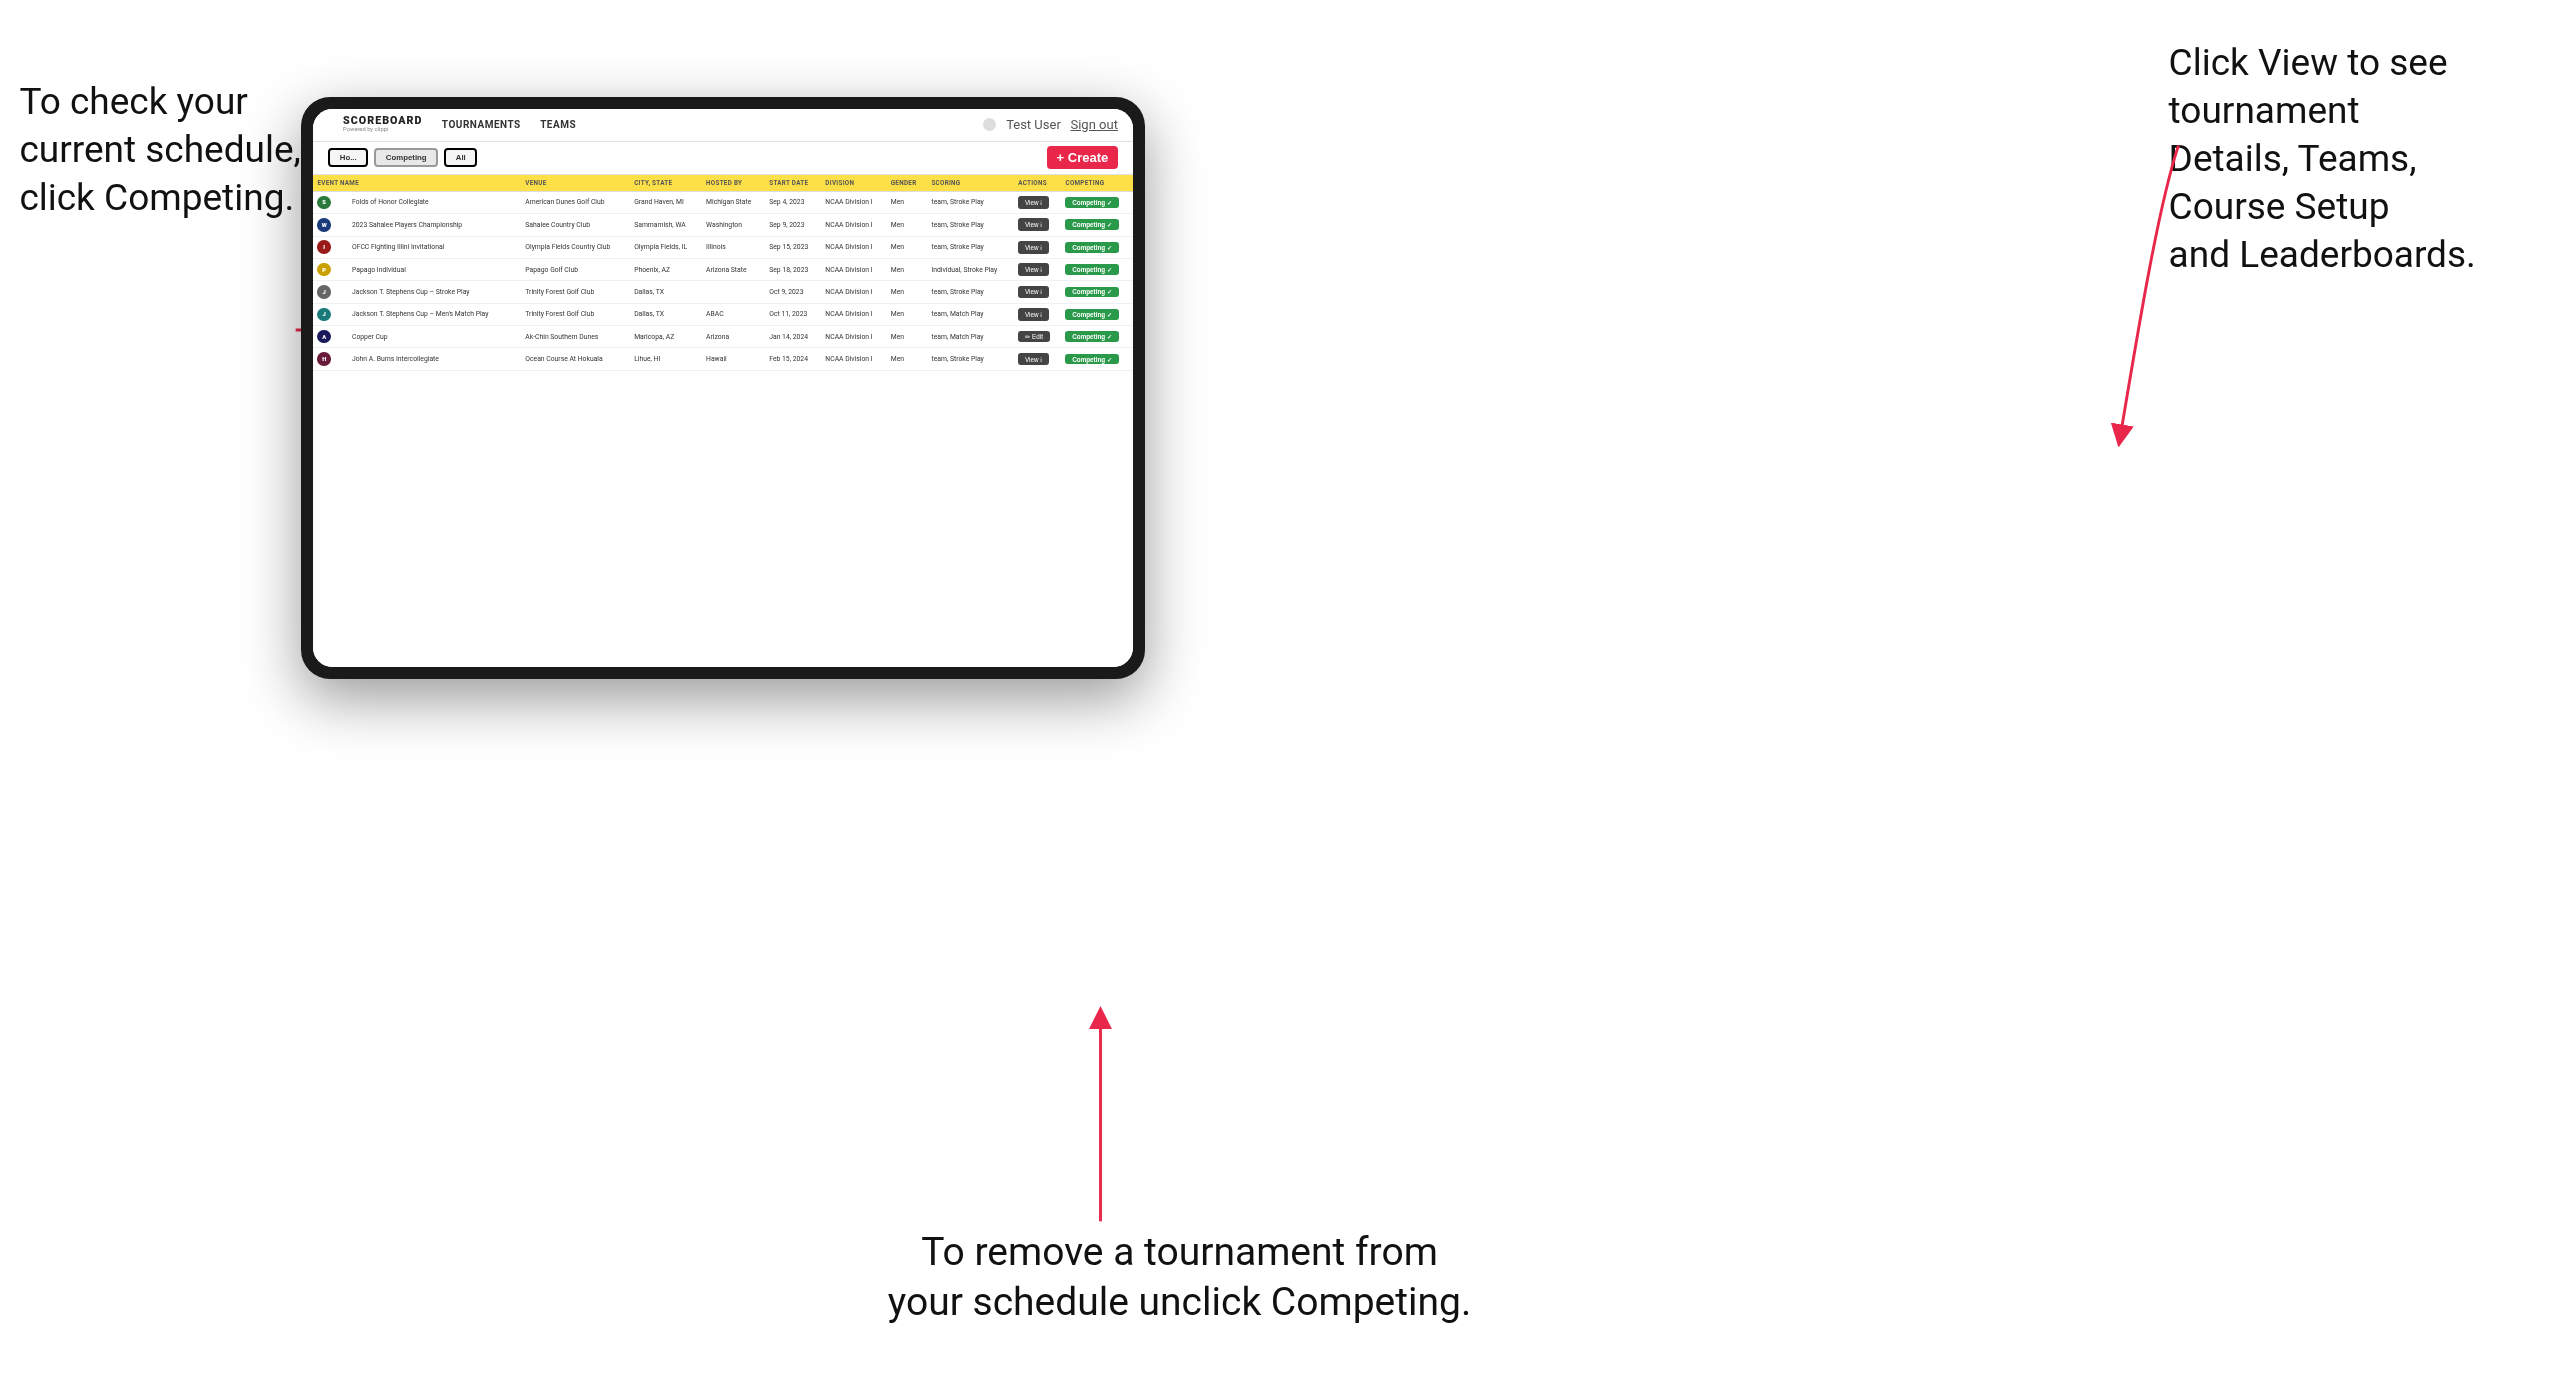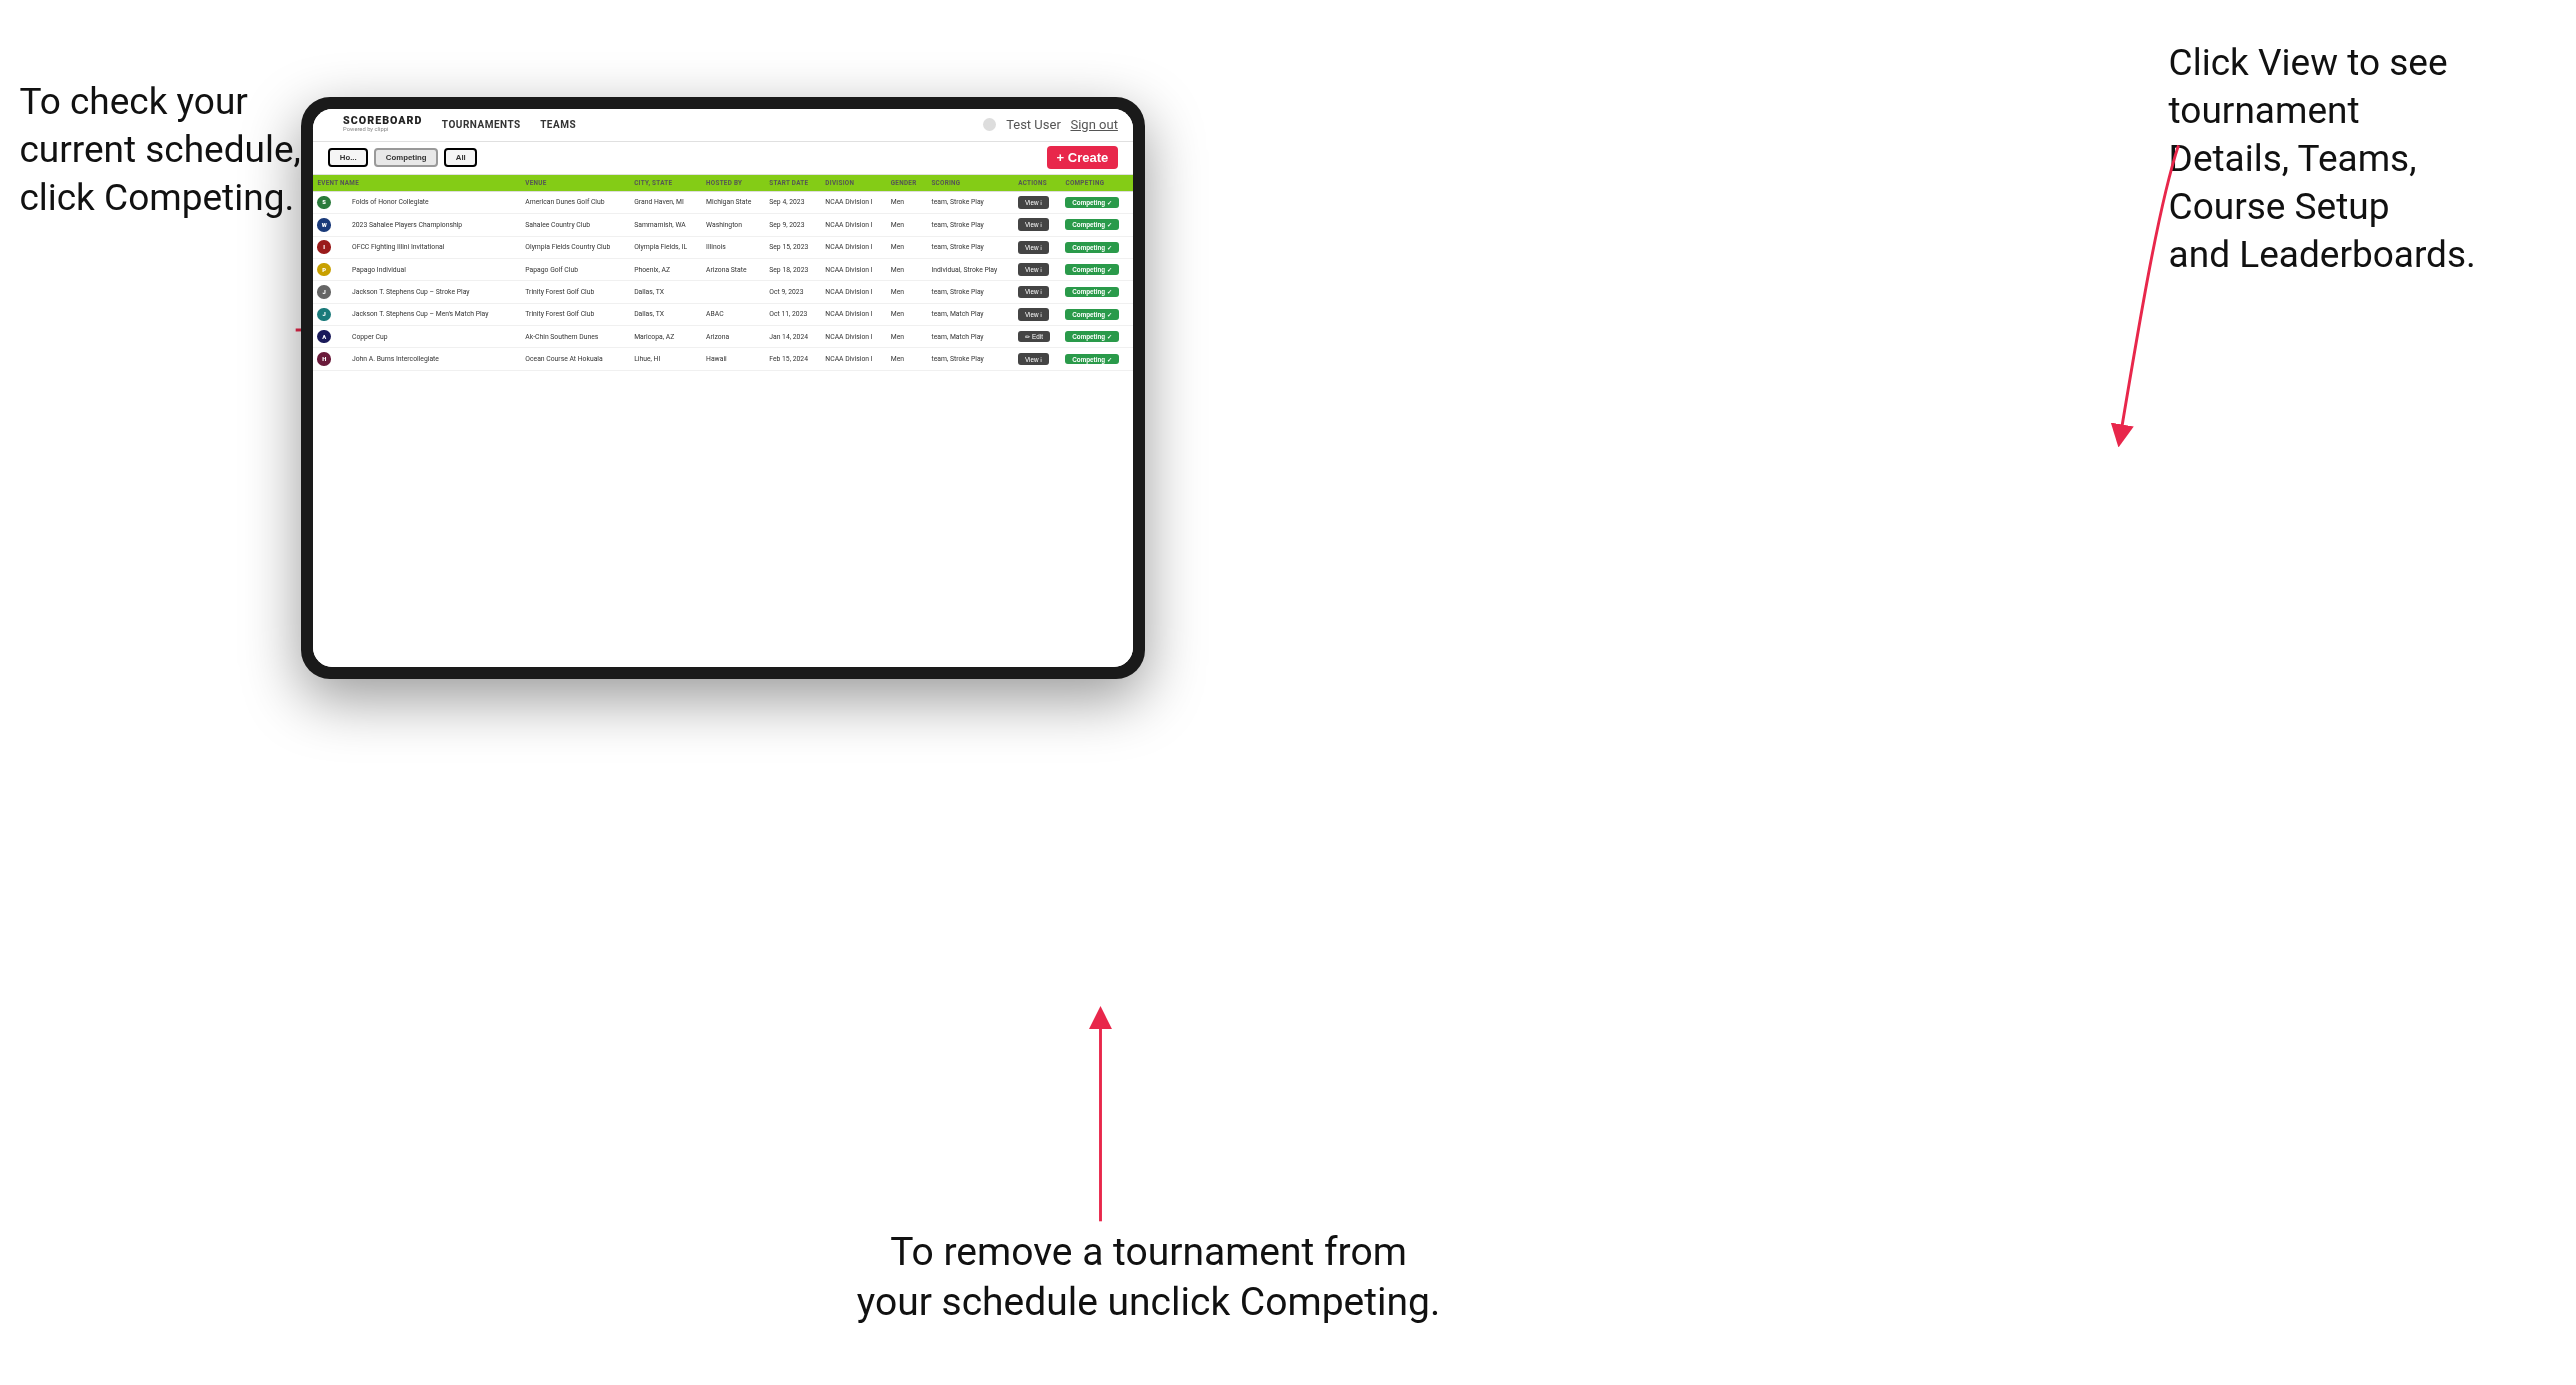--- a/index.html
+++ b/index.html
@@ -27,21 +27,21 @@
       width: 369px;
     }
     .annotation-top-right {
       top: 39px;
       right: 19.4px;
       width: 388px;
       text-align: left;
     }
     .annotation-bottom {
       bottom: 58px;
-      left: 809px;
+      left: 840px;
       width: 679px;
       text-align: center;
       font-size: 39px;
     }
 
     
     .tablet {
       position: absolute;
       top: 97px;
       left: 301px;
@@ -151,21 +151,21 @@
       flex: 1;
       overflow-y: auto;
       background: #fff;
     }
     table {
       width: 100%;
       border-collapse: collapse;
       font-size: 6.8px;
     }
     thead th {
-      background: #84cc16;
+      background: #fde047;
       border-bottom: 1px solid #ddd;
       padding: 3.9px 4.8px;
       text-align: left;
       font-size: 6.3px;
       font-weight: 700;
       color: #555;
       letter-spacing: 0.3px;
       text-transform: uppercase;
       white-space: nowrap;
     }

